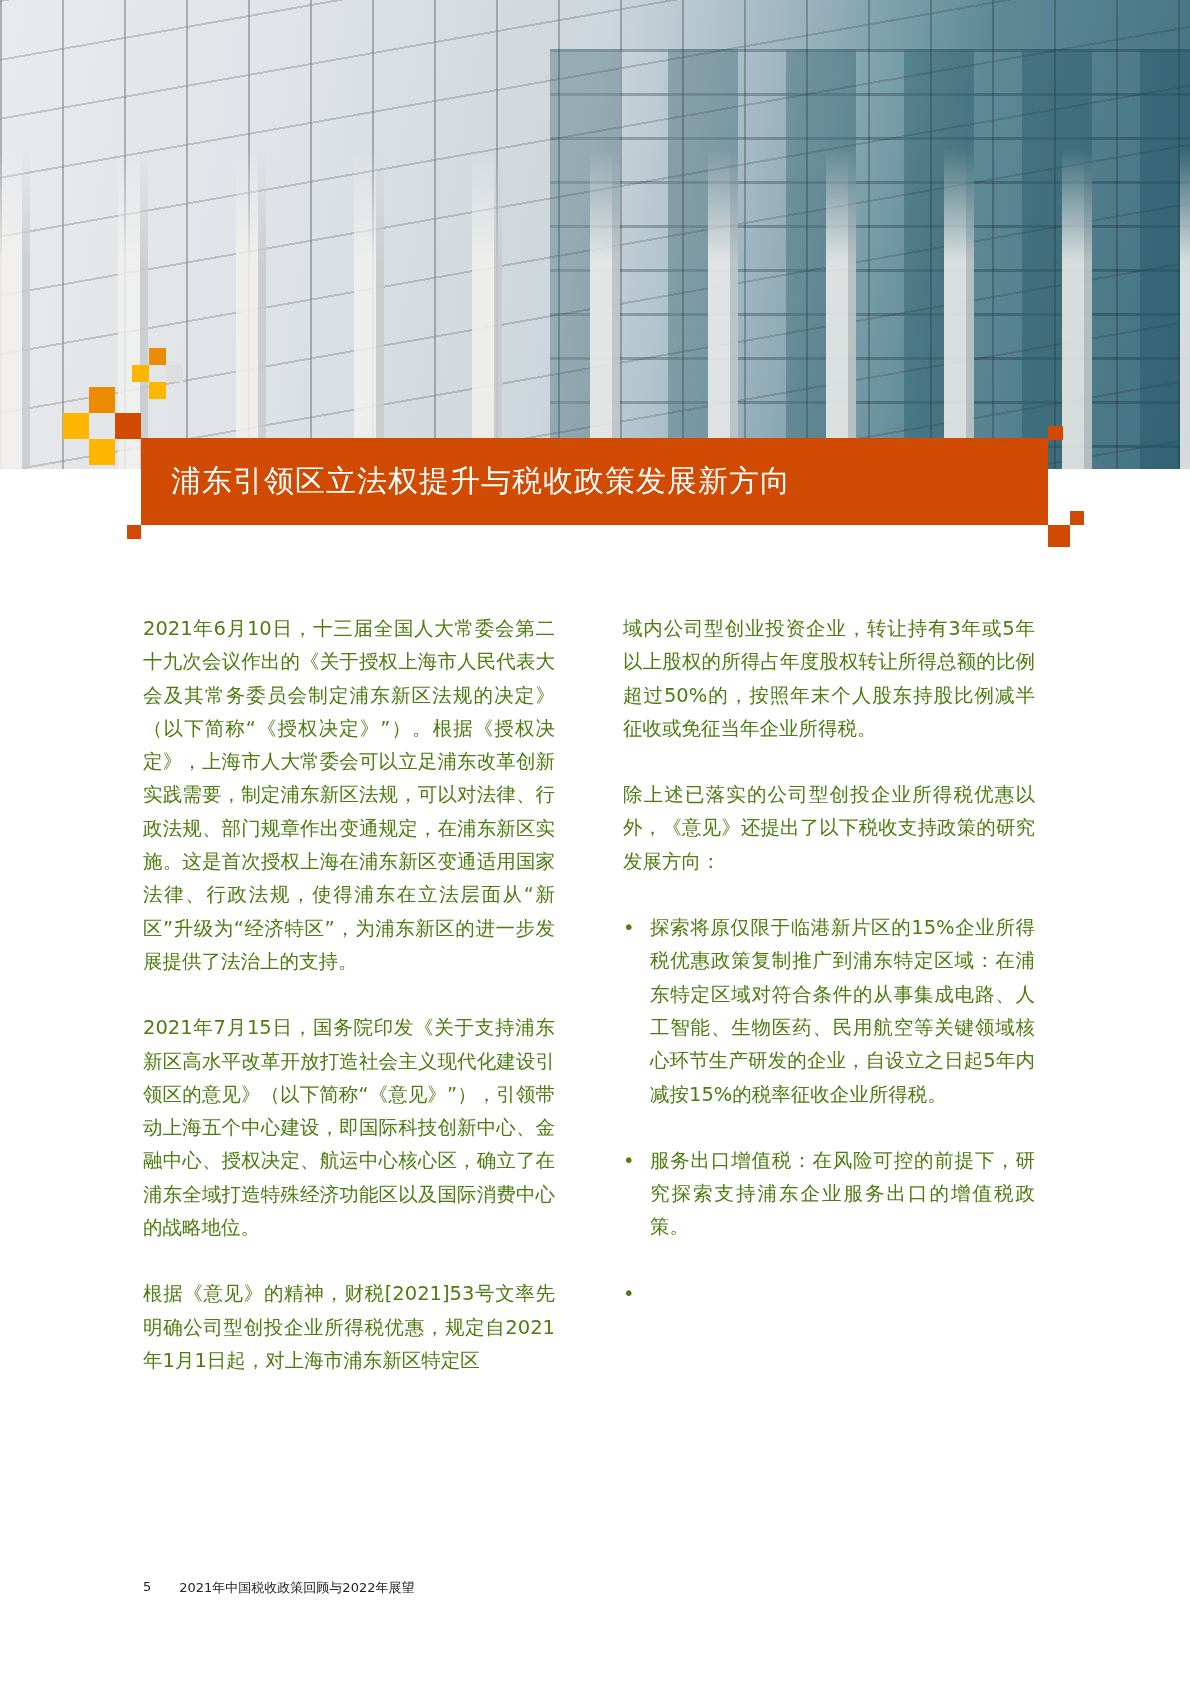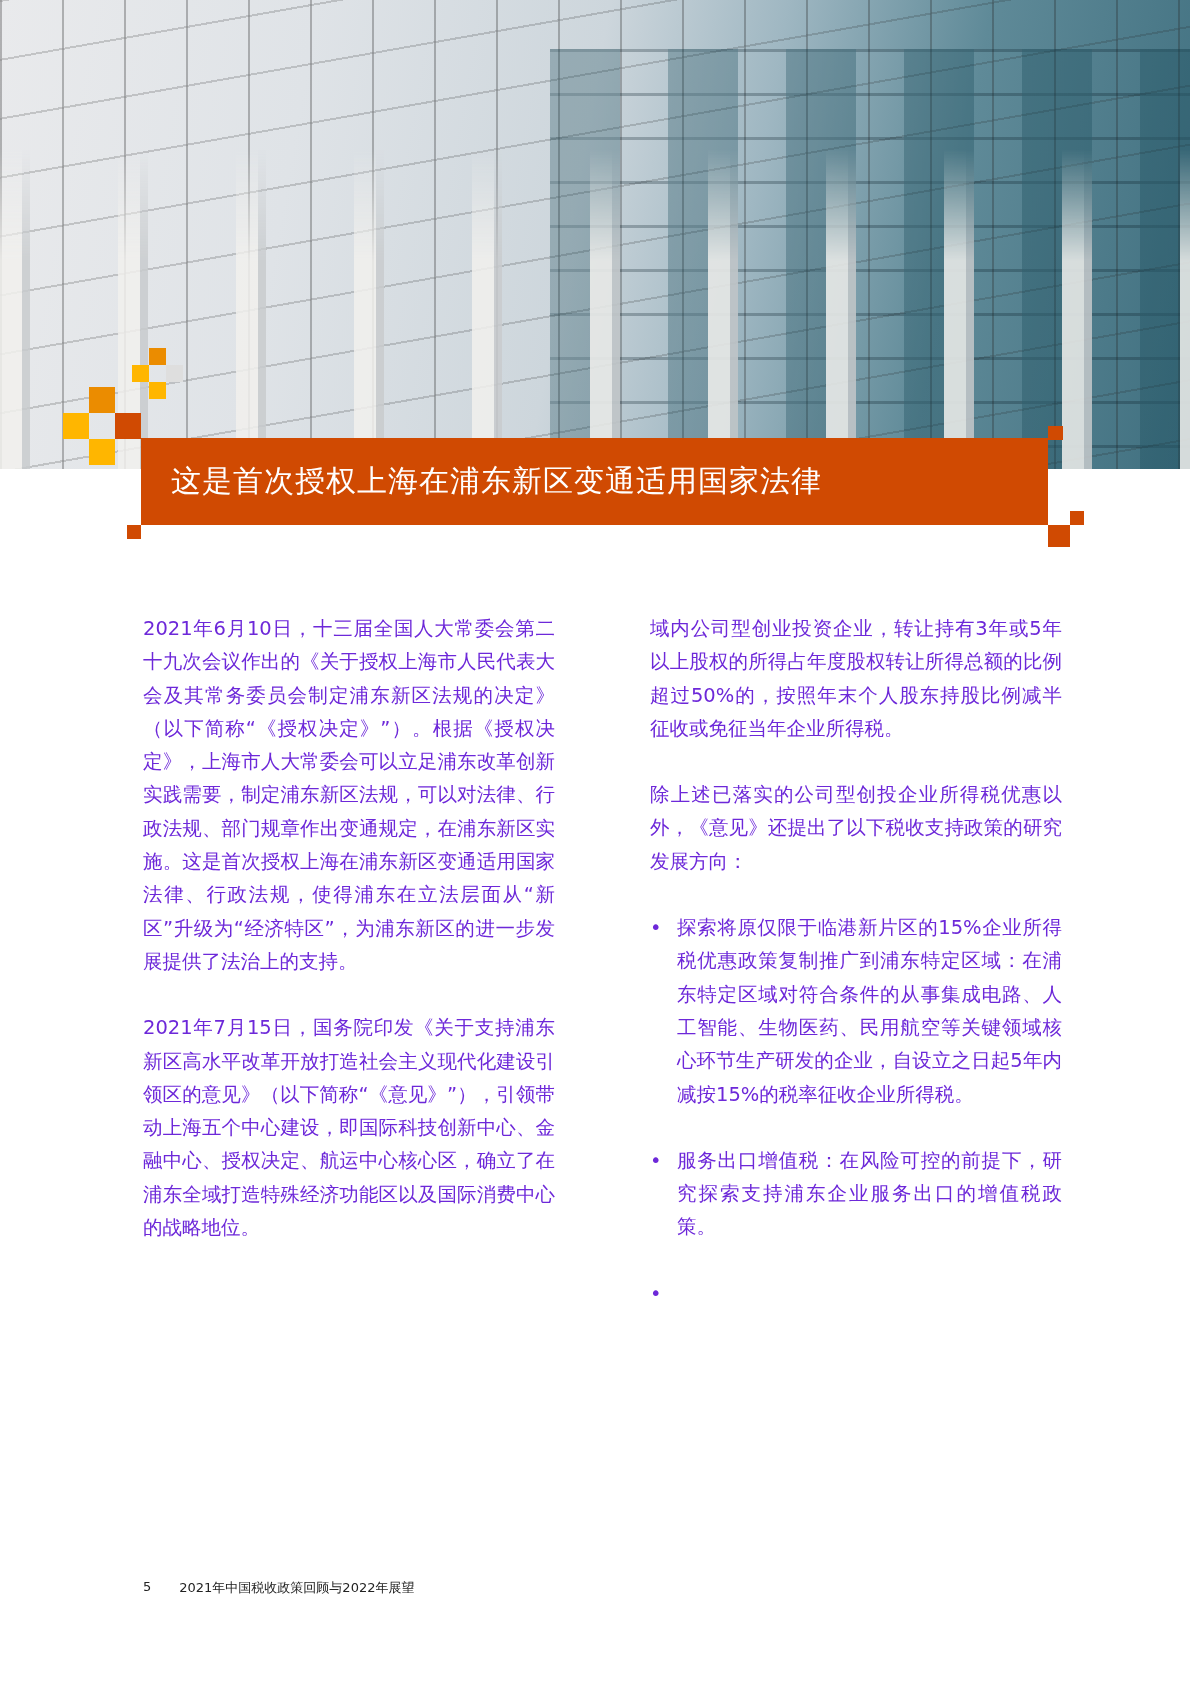--- a/index.html
+++ b/index.html
@@ -35,24 +35,24 @@
   }
   .sq { position: absolute; }
   .banner {
     position: absolute; left: 141px; top: 438px; width: 907px; height: 87px;
     background: #d04a02; display: flex; align-items: center;
   }
   .banner h1 {
     margin: 0 0 0 30px; font-weight: normal; color: #ffffff; font-size: 30px; letter-spacing: 1px;
   }
   .col {
-    position: absolute; top: 612px; width: 412px; font-size: 19.5px; line-height: 33.3px; color: #6d28d9;
+    position: absolute; top: 612px; width: 412px; font-size: 19.5px; line-height: 33.3px; color: #4d7c0f;
   }
   .col-left { left: 143px; }
-  .col-right { left: 650px; }
+  .col-right { left: 623px; }
   .col p { margin: 0 0 33px 0; text-align: justify; }
   .col ul { list-style: none; margin: 0; padding: 0; }
   .col li { position: relative; padding-left: 27px; margin-bottom: 33px; text-align: justify; }
   .col li .bullet { position: absolute; left: 0; top: 0; }
   .footer {
     position: absolute; top: 1579px; left: 143px; font-size: 13px; color: #222;
     display: flex; gap: 28px;
   }
 </style>
 </head>
@@ -72,26 +72,27 @@
 <div class="sq" style="left:63px;top:413px;width:26px;height:26px;background:#ffb600;"></div>
 <div class="sq" style="left:115px;top:413px;width:26px;height:26px;background:#d04a02;"></div>
 <div class="sq" style="left:89px;top:439px;width:26px;height:26px;background:#ffb600;"></div>
 <div class="sq" style="left:127px;top:525px;width:14px;height:14px;background:#d04a02;"></div>
 
 <div class="sq" style="left:1048px;top:426px;width:15px;height:14px;background:#d04a02;"></div>
 <div class="sq" style="left:1070px;top:511px;width:14px;height:14px;background:#d04a02;"></div>
 <div class="sq" style="left:1048px;top:525px;width:22px;height:22px;background:#d04a02;"></div>
 
 <div class="banner">
-  <h1>这是首次授权上海在浦东新区变通适用国家法律</h1>
+  <h1>浦东引领区立法权提升与税收政策发展新方向</h1>
 </div>
 
 <div class="col col-left">
   <p>2021年6月10日，十三届全国人大常委会第二十九次会议作出的《关于授权上海市人民代表大会及其常务委员会制定浦东新区法规的决定》（以下简称“《授权决定》”）。根据《授权决定》，上海市人大常委会可以立足浦东改革创新实践需要，制定浦东新区法规，可以对法律、行政法规、部门规章作出变通规定，在浦东新区实施。这是首次授权上海在浦东新区变通适用国家法律、行政法规，使得浦东在立法层面从“新区”升级为“经济特区”，为浦东新区的进一步发展提供了法治上的支持。</p>
   <p>2021年7月15日，国务院印发《关于支持浦东新区高水平改革开放打造社会主义现代化建设引领区的意见》（以下简称“《意见》”），引领带动上海五个中心建设，即国际科技创新中心、金融中心、授权决定、航运中心核心区，确立了在浦东全域打造特殊经济功能区以及国际消费中心的战略地位。</p>
+  <p>根据《意见》的精神，财税[2021]53号文率先明确公司型创投企业所得税优惠，规定自2021年1月1日起，对上海市浦东新区特定区</p>
 </div>
 
 <div class="col col-right">
   <p>域内公司型创业投资企业，转让持有3年或5年以上股权的所得占年度股权转让所得总额的比例超过50%的，按照年末个人股东持股比例减半征收或免征当年企业所得税。</p>
   <p>除上述已落实的公司型创投企业所得税优惠以外，《意见》还提出了以下税收支持政策的研究发展方向：</p>
   <ul>
     <li>
       <span class="bullet">•</span>
       <span>探索将原仅限于临港新片区的15%企业所得税优惠政策复制推广到浦东特定区域：在浦东特定区域对符合条件的从事集成电路、人工智能、生物医药、民用航空等关键领域核心环节生产研发的企业，自设立之日起5年内减按15%的税率征收企业所得税。</span>
     </li>

